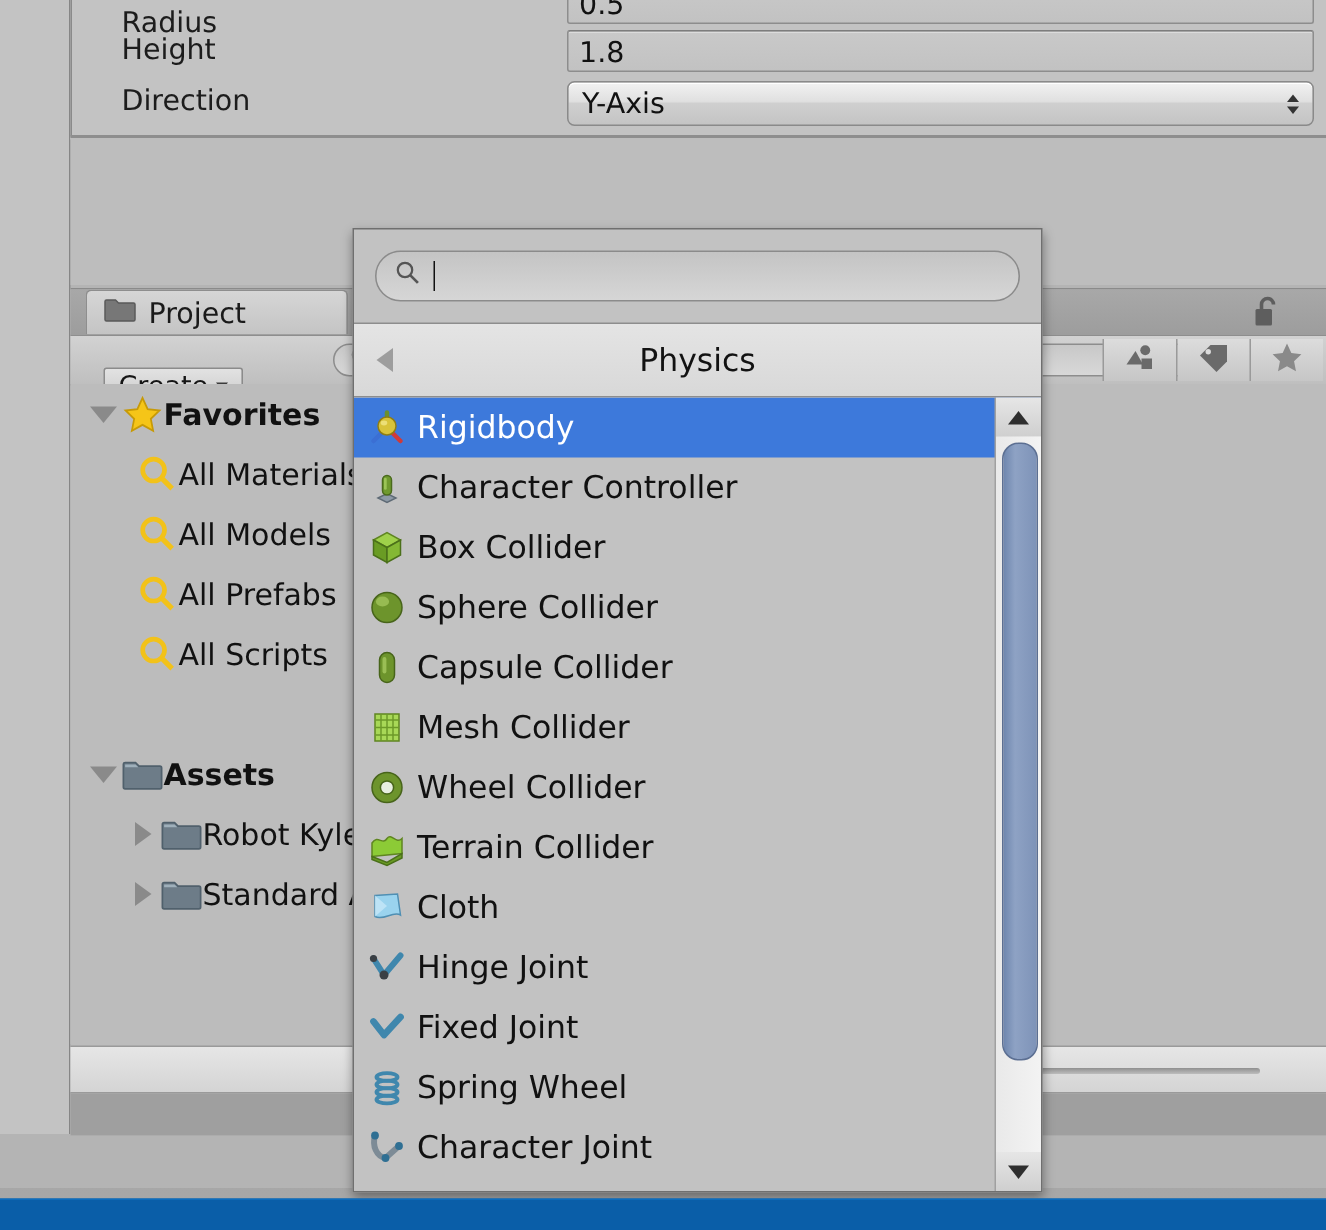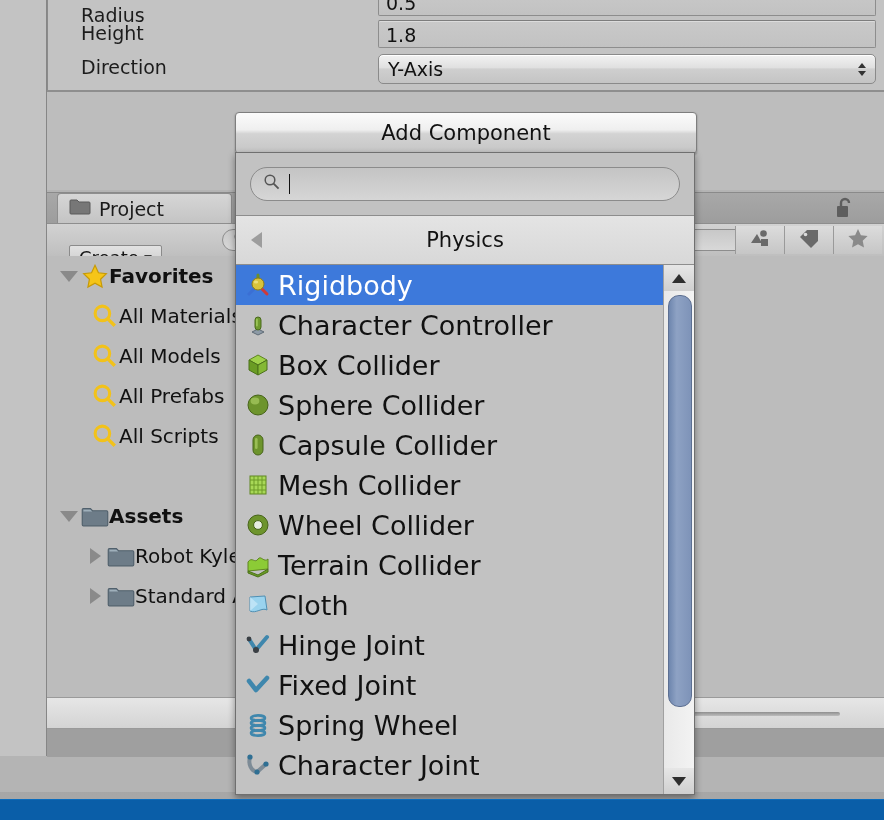--- a/index.html
+++ b/index.html
@@ -115,21 +115,21 @@
   .addc-header{height:48px;background:linear-gradient(180deg,#e4e4e4,#d8d8d8);
     border-top:1px solid #8d8d8d;border-bottom:1px solid #8d8d8d;
     display:flex;align-items:center;justify-content:center;position:relative;}
   .addc-header .htitle{font-size:21px;font-weight:normal;color:#121212;}
   .back-arrow{position:absolute;left:15px;top:16px;width:0;height:0;
     border-top:8px solid transparent;border-bottom:8px solid transparent;border-right:11px solid #9d9d9d;}
 
   .addc-list{position:relative;height:529px;background:#c2c2c2;overflow:hidden;}
   .comp-row{height:40px;display:flex;align-items:center;padding-left:8px;box-sizing:border-box;}
   .comp-row.selected{background:#3d79db;}
-  .comp-row .cname{font-size:27px;color:#111;margin-left:6px;white-space:nowrap;}
+  .comp-row .cname{font-size:21px;color:#111;margin-left:6px;white-space:nowrap;}
   .comp-row.selected .cname{color:#fff;}
   .ic{width:28px;height:28px;flex:0 0 28px;display:flex;align-items:center;justify-content:center;}
 
   
   .vscroll{position:absolute;right:0;top:0;width:30px;height:529px;
     background:linear-gradient(90deg,#c9c9c9,#dcdcdc);border-left:1px solid #a0a0a0;}
   .vs-arrow{height:26px;display:flex;align-items:center;justify-content:center;
     background:linear-gradient(180deg,#e6e6e6,#cfcfcf);}
   .vs-track{position:absolute;left:0;top:26px;width:30px;height:477px;
     background:linear-gradient(90deg,#e9e9e9,#f3f3f3);}
@@ -341,23 +341,20 @@
         </div>
       </div>
 
       <div class="proj-slider-bar">
         <div class="slider-track"></div>
         <div class="slider-knob"></div>
       </div>
       <div class="proj-bottom"></div>
     </div>
 
-    <div class="addc-btn">
-      <span>Add Component</span>
-    </div>
 
     <div class="addc-panel">
 
       <div class="addc-searchwrap">
         <div class="addc-search">
           <span>
             <svg width="18" height="18" viewBox="0 0 18 18">
               <circle cx="7" cy="7" r="4.8" fill="none" stroke="#555" stroke-width="1.5"></circle>
               <line x1="10.6" y1="10.6" x2="15.6" y2="15.6" stroke="#555" stroke-width="1.8"></line>
             </svg>

